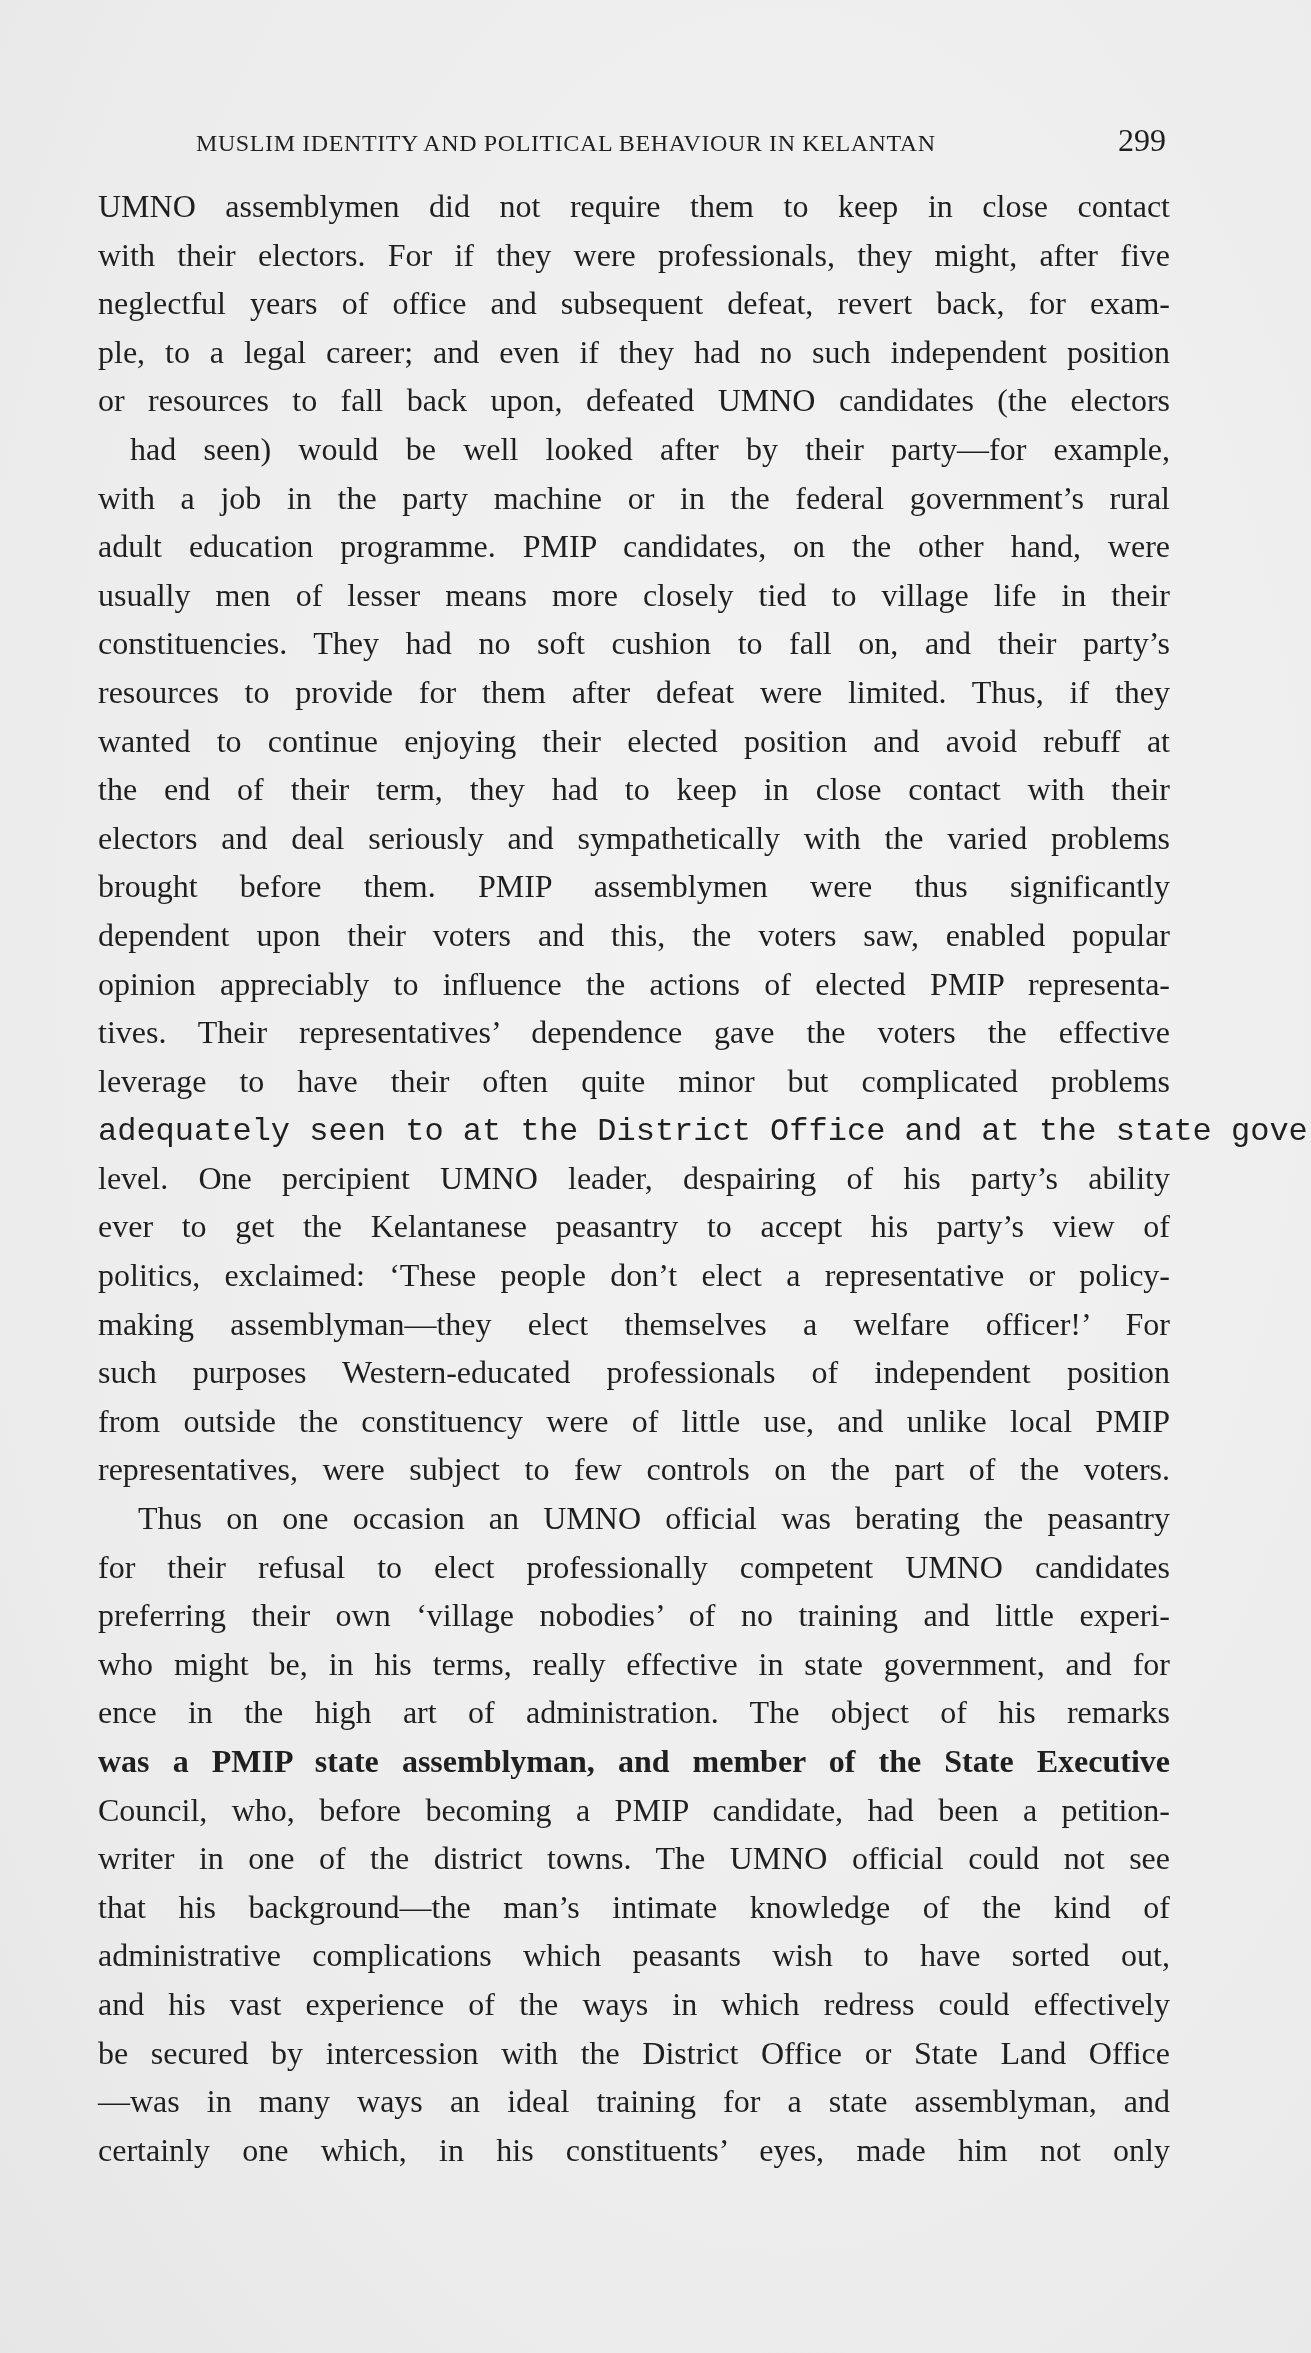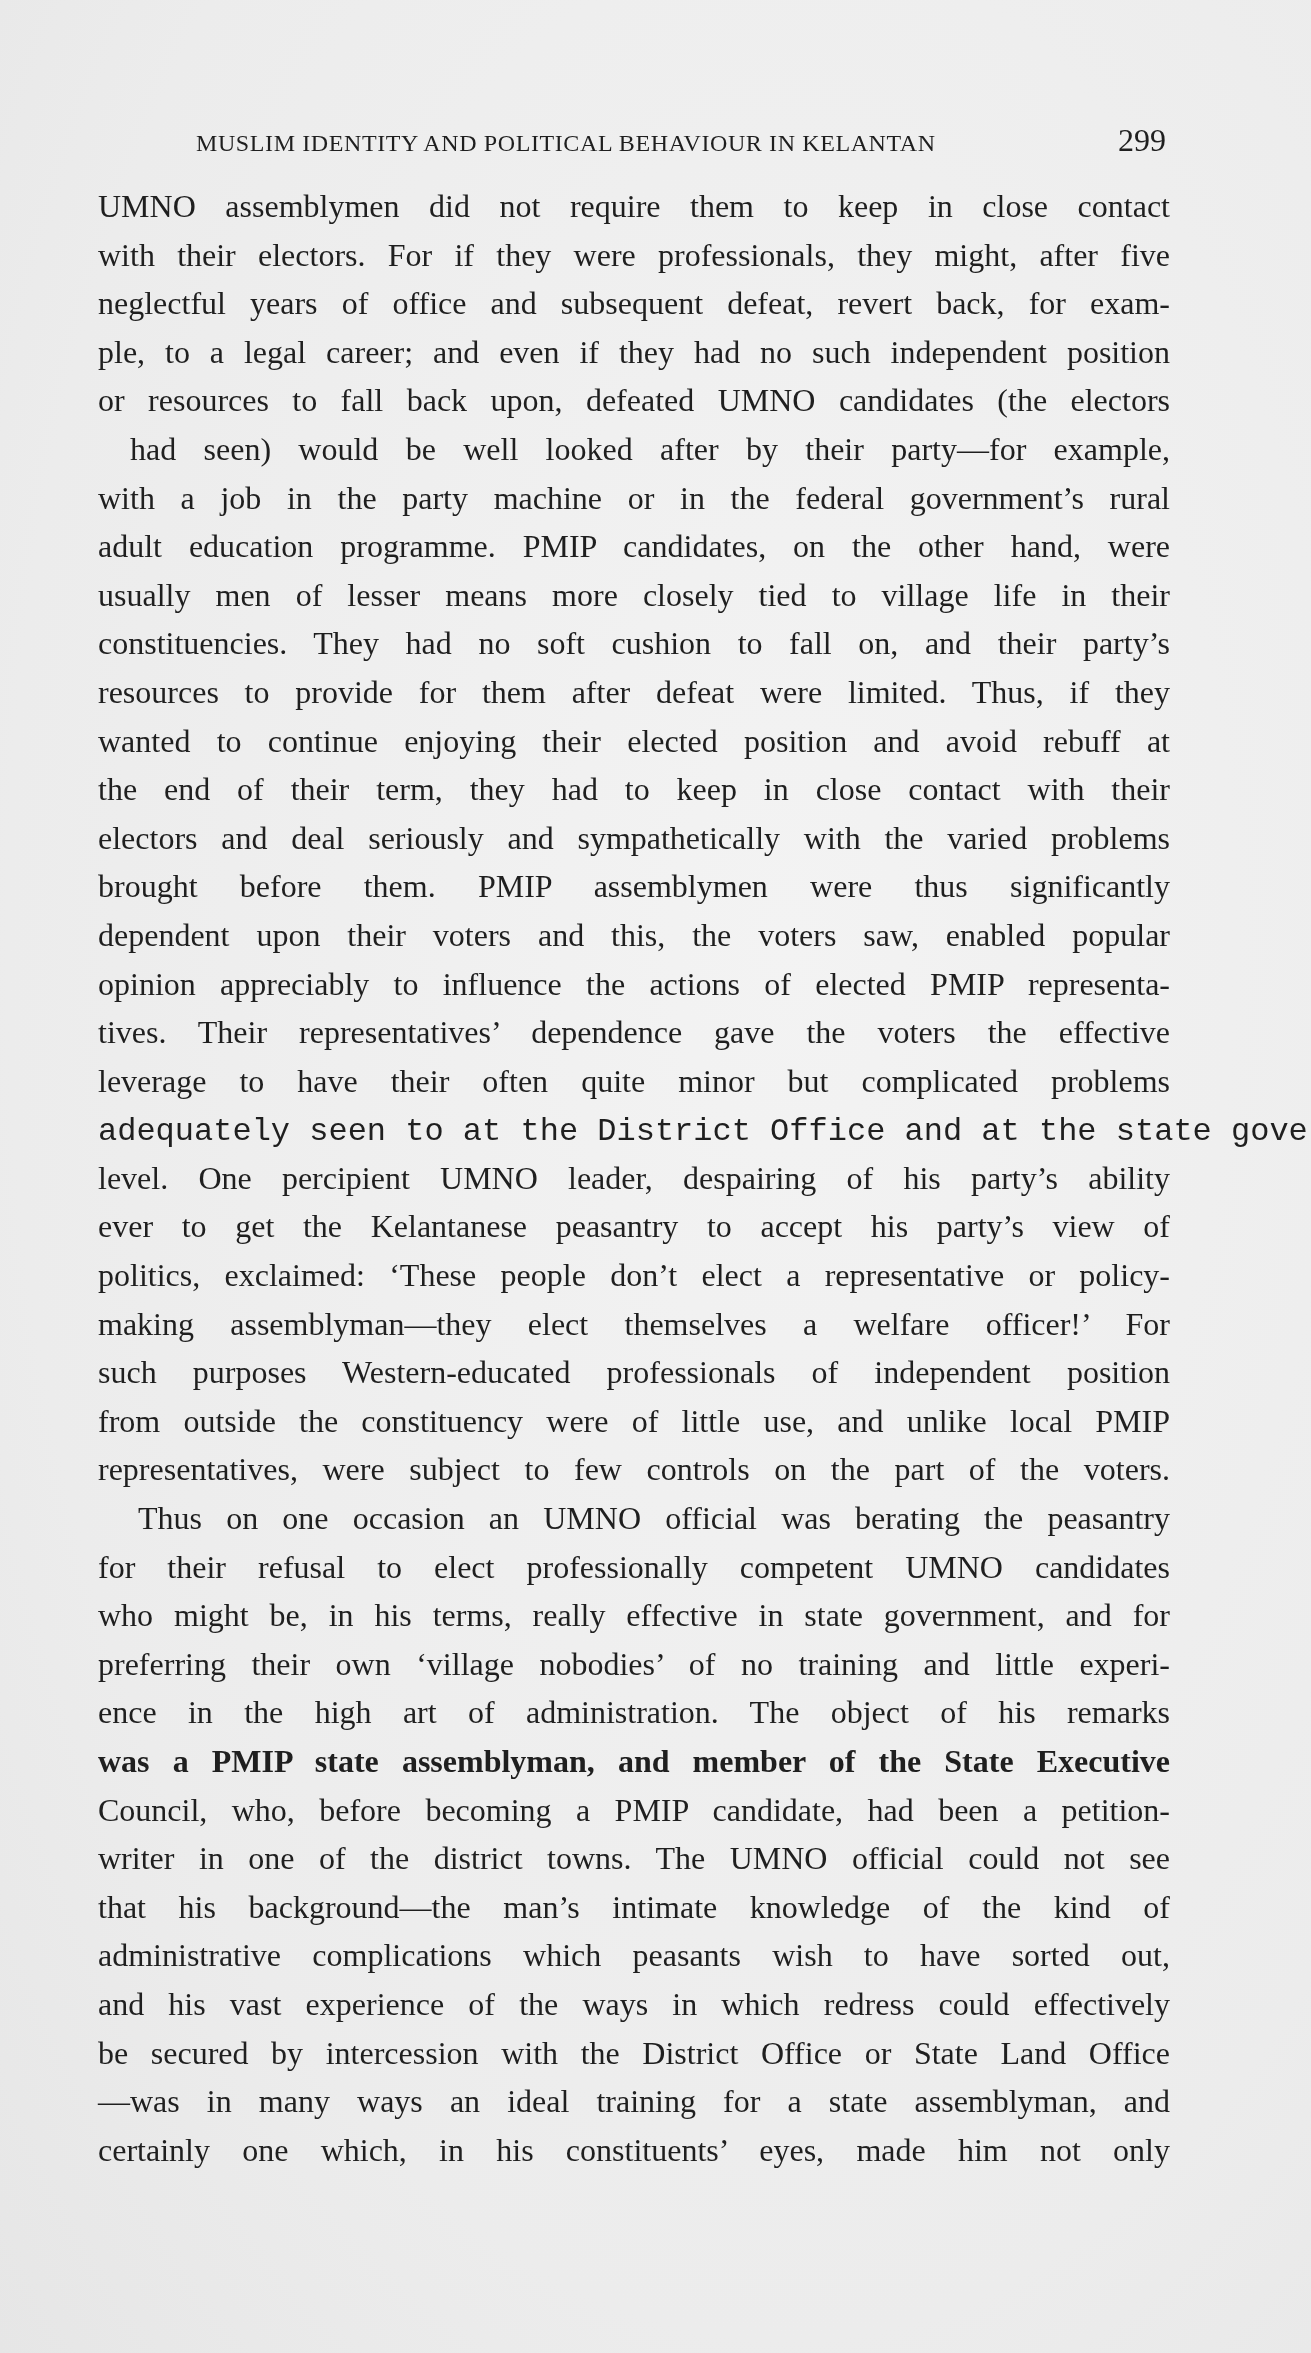--- a/index.html
+++ b/index.html
@@ -96,22 +96,22 @@
       <span class="line"><span style="white-space: nowrap; word-spacing: 0px;">ever to get the Kelantanese peasantry to accept his party’s view of</span></span>
       <span class="line"><span style="white-space: nowrap; word-spacing: 0px;">politics, exclaimed: ‘These people don’t elect a representative or policy-</span></span>
       <span class="line"><span style="white-space: nowrap; word-spacing: 0px;">making assemblyman—they elect themselves a welfare officer!’ For</span></span>
       <span class="line"><span style="white-space: nowrap; word-spacing: 0px;">such purposes Western-educated professionals of independent position</span></span>
       <span class="line"><span style="white-space: nowrap; word-spacing: 0px;">from outside the constituency were of little use, and unlike local PMIP</span></span>
       <span class="line"><span style="white-space: nowrap; word-spacing: 0px;">representatives, were subject to few controls on the part of the voters.</span></span>
     </div>
     <div>
       <span class="line indent"><span style="white-space: nowrap; word-spacing: 0px;">Thus on one occasion an UMNO official was berating the peasantry</span></span>
       <span class="line"><span style="white-space: nowrap; word-spacing: 0px;">for their refusal to elect professionally competent UMNO candidates</span></span>
+      <span class="line"><span style="white-space: nowrap; word-spacing: 0px;">preferring their own ‘village nobodies’ of no training and little experi-</span></span>
       <span class="line"><span style="white-space: nowrap; word-spacing: 0px;">who might be, in his terms, really effective in state government, and for</span></span>
-      <span class="line"><span style="white-space: nowrap; word-spacing: 0px;">preferring their own ‘village nobodies’ of no training and little experi-</span></span>
       <span class="line"><span style="white-space: nowrap; word-spacing: 0px;">ence in the high art of administration. The object of his remarks</span></span>
       <span class="line"><span style="white-space: nowrap; word-spacing: 0px; font-weight: bold;">was a PMIP state assemblyman, and member of the State Executive</span></span>
       <span class="line"><span style="white-space: nowrap; word-spacing: 0px;">Council, who, before becoming a PMIP candidate, had been a petition-</span></span>
       <span class="line"><span style="white-space: nowrap; word-spacing: 0px;">writer in one of the district towns. The UMNO official could not see</span></span>
       <span class="line"><span style="white-space: nowrap; word-spacing: 0px;">that his background—the man’s intimate knowledge of the kind of</span></span>
       <span class="line"><span style="white-space: nowrap; word-spacing: 0px;">administrative complications which peasants wish to have sorted out,</span></span>
       <span class="line"><span style="white-space: nowrap; word-spacing: 0px;">and his vast experience of the ways in which redress could effectively</span></span>
       <span class="line"><span style="white-space: nowrap; word-spacing: 0px;">be secured by intercession with the District Office or State Land Office</span></span>
       <span class="line"><span style="white-space: nowrap; word-spacing: 0px;">—was in many ways an ideal training for a state assemblyman, and</span></span>
       <span class="line"><span style="white-space: nowrap; word-spacing: 0px;">certainly one which, in his constituents’ eyes, made him not only</span></span>

